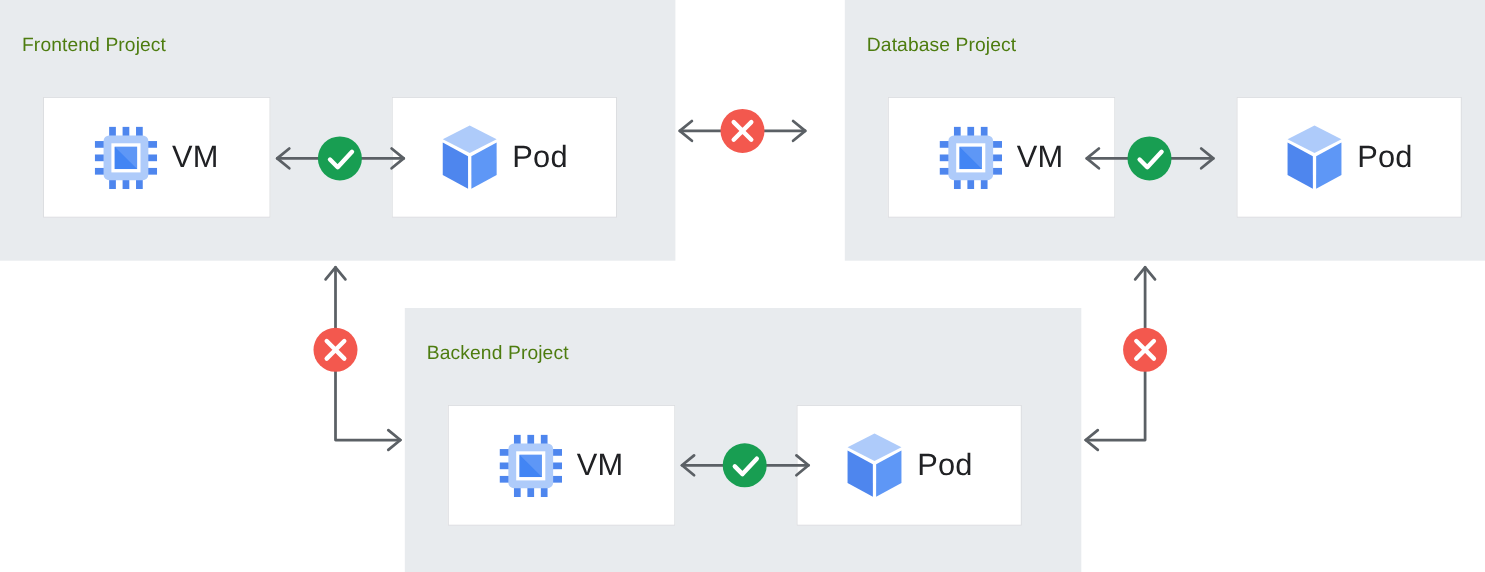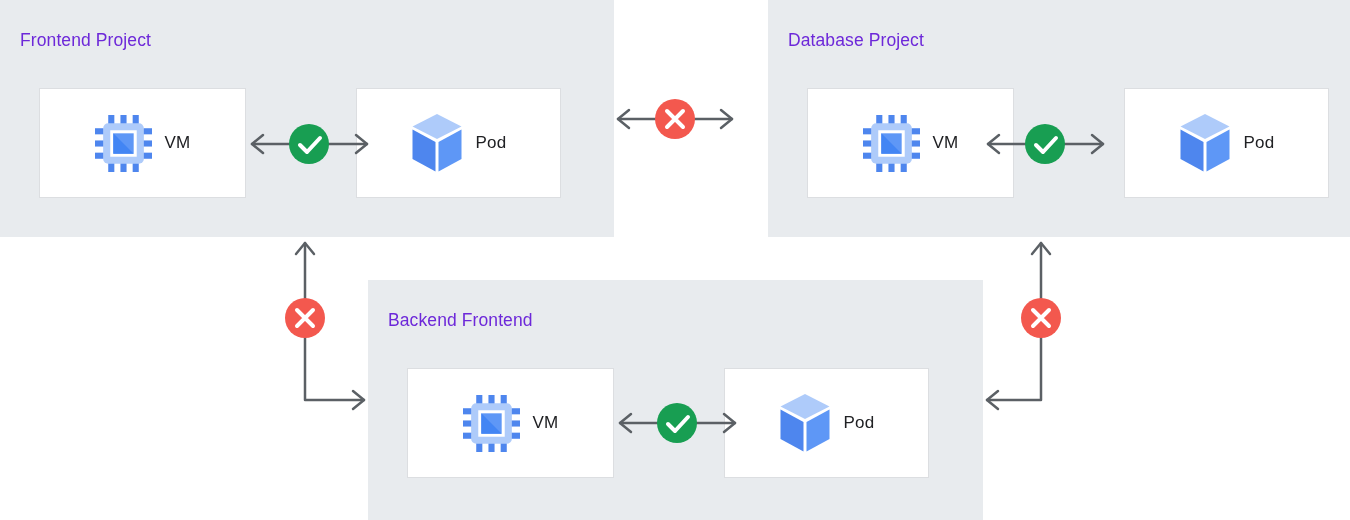--- a/index.html
+++ b/index.html
@@ -16,39 +16,39 @@
     background: #E8EBEE;
   }
   #p-frontend { left: 0;     top: 0;     width: 614px; height: 237px; }
   #p-database { left: 736px; top: 0;     width: 614px; height: 237px; margin-left: 32px; }
   #p-backend  { left: 368px; top: 280px; width: 615px; height: 240px; }
   .panel-label {
     position: absolute;
     left: 20px;
     top: 30px;
     font-size: 17.5px;
-    color: #6d28d9;
+    color: #4d7c0f;
     letter-spacing: 0.1px;
   }
   .node {
     position: absolute;
     top: 88px;
     height: 110px;
     background: #ffffff;
     border: 1px solid #DCDEE1;
     box-sizing: border-box;
     display: flex;
     align-items: center;
     justify-content: center;
     gap: 13px;
   }
   .node.vm  { left: 39px;  width: 207px; }
   .node.pod { left: 356px; width: 205px; }
   .node-label {
-    font-size: 17px;
+    font-size: 28px;
     color: #202124;
     letter-spacing: 0.2px;
   }
   .icon-vm  { width: 57px; height: 57px; }
   .icon-pod { width: 52px; height: 60px; }
   svg.overlay {
     position: absolute;
     left: 0; top: 0;
     width: 1350px; height: 520px;
     pointer-events: none;
@@ -130,21 +130,21 @@
     </div>
     <div class="node pod">
       <svg class="icon-pod">
           <use href="#icon-cube"></use>
         </svg>
       <span class="node-label">Pod</span>
     </div>
   </div>
 
   <div class="panel" id="p-backend">
-    <div class="panel-label">Backend Frontend</div>
+    <div class="panel-label">Backend Project</div>
     <div class="node vm">
       <svg class="icon-vm">
           <use href="#icon-chip"></use>
         </svg>
       <span class="node-label">VM</span>
     </div>
     <div class="node pod">
       <svg class="icon-pod">
           <use href="#icon-cube"></use>
         </svg>

